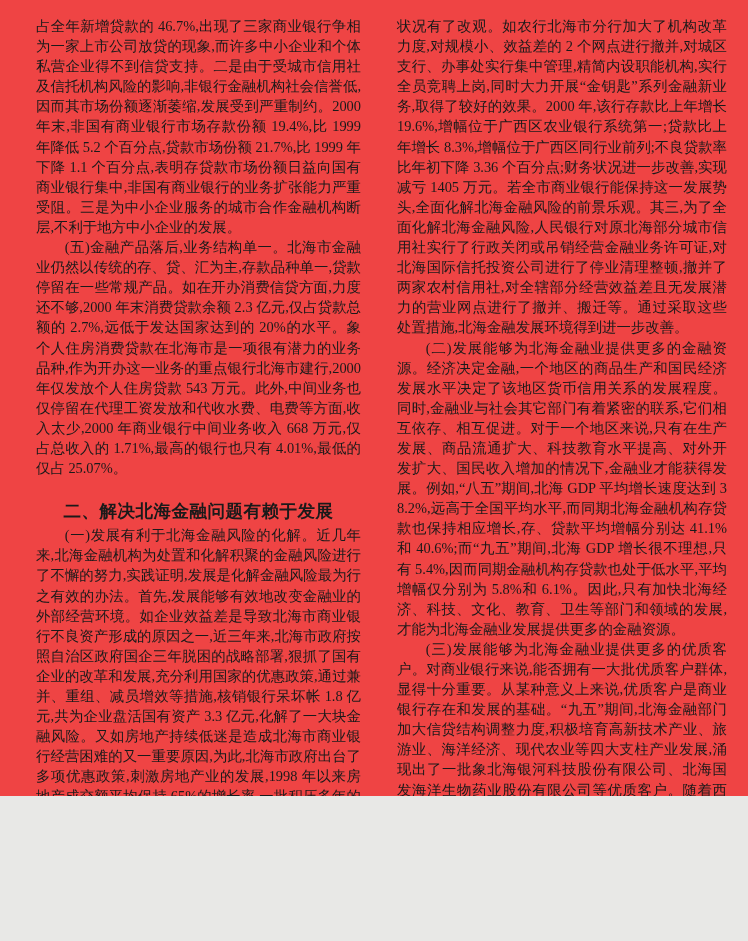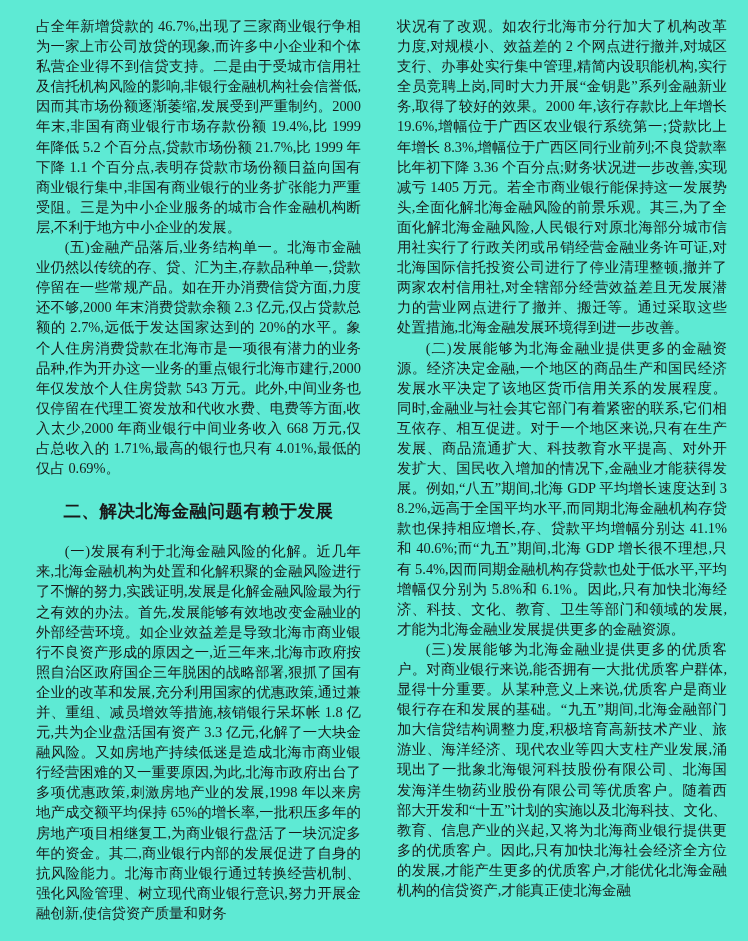--- a/index.html
+++ b/index.html
@@ -3,22 +3,22 @@
 <meta charset="utf-8">
 <style>
   html, body {
     margin: 0;
     padding: 0;
     background: #e8e8e6;
   }
   .page {
     position: relative;
     width: 748px;
-    height: 941px;
-    background: #5eead4;
+    height: 796px;
+    background: #ef4444;
     overflow: hidden;
     color: #1a1a1a;
     font-family: "Liberation Serif", "DejaVu Serif", serif;
   }
   .column {
     position: absolute;
     top: 16px;
     font-size: 14.4px;
     line-height: 20.1px;
     text-align: justify;
@@ -30,30 +30,30 @@
     margin: 0;
     word-break: break-all;
   }
   .para.indent { text-indent: 2em; }
   .section-heading {
     font-family: "Liberation Sans", "DejaVu Sans", sans-serif;
     font-size: 17.5px;
     font-weight: bold;
     text-align: center;
     letter-spacing: 0.5px;
-    margin: 23px 0 20px 0;
+    margin: 23px 0 4px 0;
   }
 </style>
 </head>
 <body>
 
 <div class="page">
   <div class="column column-left">
       <p class="para">占全年新增贷款的 46.7%,出现了三家商业银行争相为一家上市公司放贷的现象,而许多中小企业和个体私营企业得不到信贷支持。二是由于受城市信用社及信托机构风险的影响,非银行金融机构社会信誉低,因而其市场份额逐渐萎缩,发展受到严重制约。2000 年末,非国有商业银行市场存款份额 19.4%,比 1999 年降低 5.2 个百分点,贷款市场份额 21.7%,比 1999 年下降 1.1 个百分点,表明存贷款市场份额日益向国有商业银行集中,非国有商业银行的业务扩张能力严重受阻。三是为中小企业服务的城市合作金融机构断层,不利于地方中小企业的发展。</p>
-      <p class="para indent">(五)金融产品落后,业务结构单一。北海市金融业仍然以传统的存、贷、汇为主,存款品种单一,贷款停留在一些常规产品。如在开办消费信贷方面,力度还不够,2000 年末消费贷款余额 2.3 亿元,仅占贷款总额的 2.7%,远低于发达国家达到的 20%的水平。象个人住房消费贷款在北海市是一项很有潜力的业务品种,作为开办这一业务的重点银行北海市建行,2000 年仅发放个人住房贷款 543 万元。此外,中间业务也仅停留在代理工资发放和代收水费、电费等方面,收入太少,2000 年商业银行中间业务收入 668 万元,仅占总收入的 1.71%,最高的银行也只有 4.01%,最低的仅占 0.69%。</p>
+      <p class="para indent">(五)金融产品落后,业务结构单一。北海市金融业仍然以传统的存、贷、汇为主,存款品种单一,贷款停留在一些常规产品。如在开办消费信贷方面,力度还不够,2000 年末消费贷款余额 2.3 亿元,仅占贷款总额的 2.7%,远低于发达国家达到的 20%的水平。象个人住房消费贷款在北海市是一项很有潜力的业务品种,作为开办这一业务的重点银行北海市建行,2000 年仅发放个人住房贷款 543 万元。此外,中间业务也仅停留在代理工资发放和代收水费、电费等方面,收入太少,2000 年商业银行中间业务收入 668 万元,仅占总收入的 1.71%,最高的银行也只有 4.01%,最低的仅占 25.07%。</p>
       <h2 class="section-heading">二、解决北海金融问题有赖于发展</h2>
       <p class="para indent">(一)发展有利于北海金融风险的化解。近几年来,北海金融机构为处置和化解积聚的金融风险进行了不懈的努力,实践证明,发展是化解金融风险最为行之有效的办法。首先,发展能够有效地改变金融业的外部经营环境。如企业效益差是导致北海市商业银行不良资产形成的原因之一,近三年来,北海市政府按照自治区政府国企三年脱困的战略部署,狠抓了国有企业的改革和发展,充分利用国家的优惠政策,通过兼并、重组、减员增效等措施,核销银行呆坏帐 1.8 亿元,共为企业盘活国有资产 3.3 亿元,化解了一大块金融风险。又如房地产持续低迷是造成北海市商业银行经营困难的又一重要原因,为此,北海市政府出台了多项优惠政策,刺激房地产业的发展,1998 年以来房地产成交额平均保持 65%的增长率,一批积压多年的房地产项目相继复工,为商业银行盘活了一块沉淀多年的资金。其二,商业银行内部的发展促进了自身的抗风险能力。北海市商业银行通过转换经营机制、强化风险管理、树立现代商业银行意识,努力开展金融创新,使信贷资产质量和财务</p>
     </div>
   <div class="column column-right">
       <p class="para">状况有了改观。如农行北海市分行加大了机构改革力度,对规模小、效益差的 2 个网点进行撤并,对城区支行、办事处实行集中管理,精简内设职能机构,实行全员竞聘上岗,同时大力开展“金钥匙”系列金融新业务,取得了较好的效果。2000 年,该行存款比上年增长 19.6%,增幅位于广西区农业银行系统第一;贷款比上年增长 8.3%,增幅位于广西区同行业前列;不良贷款率比年初下降 3.36 个百分点;财务状况进一步改善,实现减亏 1405 万元。若全市商业银行能保持这一发展势头,全面化解北海金融风险的前景乐观。其三,为了全面化解北海金融风险,人民银行对原北海部分城市信用社实行了行政关闭或吊销经营金融业务许可证,对北海国际信托投资公司进行了停业清理整顿,撤并了两家农村信用社,对全辖部分经营效益差且无发展潜力的营业网点进行了撤并、搬迁等。通过采取这些处置措施,北海金融发展环境得到进一步改善。</p>
       <p class="para indent">(二)发展能够为北海金融业提供更多的金融资源。经济决定金融,一个地区的商品生产和国民经济发展水平决定了该地区货币信用关系的发展程度。同时,金融业与社会其它部门有着紧密的联系,它们相互依存、相互促进。对于一个地区来说,只有在生产发展、商品流通扩大、科技教育水平提高、对外开发扩大、国民收入增加的情况下,金融业才能获得发展。例如,“八五”期间,北海 GDP 平均增长速度达到 38.2%,远高于全国平均水平,而同期北海金融机构存贷款也保持相应增长,存、贷款平均增幅分别达 41.1%和 40.6%;而“九五”期间,北海 GDP 增长很不理想,只有 5.4%,因而同期金融机构存贷款也处于低水平,平均增幅仅分别为 5.8%和 6.1%。因此,只有加快北海经济、科技、文化、教育、卫生等部门和领域的发展,才能为北海金融业发展提供更多的金融资源。</p>
       <p class="para indent">(三)发展能够为北海金融业提供更多的优质客户。对商业银行来说,能否拥有一大批优质客户群体,显得十分重要。从某种意义上来说,优质客户是商业银行存在和发展的基础。“九五”期间,北海金融部门加大信贷结构调整力度,积极培育高新技术产业、旅游业、海洋经济、现代农业等四大支柱产业发展,涌现出了一批象北海银河科技股份有限公司、北海国发海洋生物药业股份有限公司等优质客户。随着西部大开发和“十五”计划的实施以及北海科技、文化、教育、信息产业的兴起,又将为北海商业银行提供更多的优质客户。因此,只有加快北海社会经济全方位的发展,才能产生更多的优质客户,才能优化北海金融机构的信贷资产,才能真正使北海金融</p>
     </div>
 </div>
 

